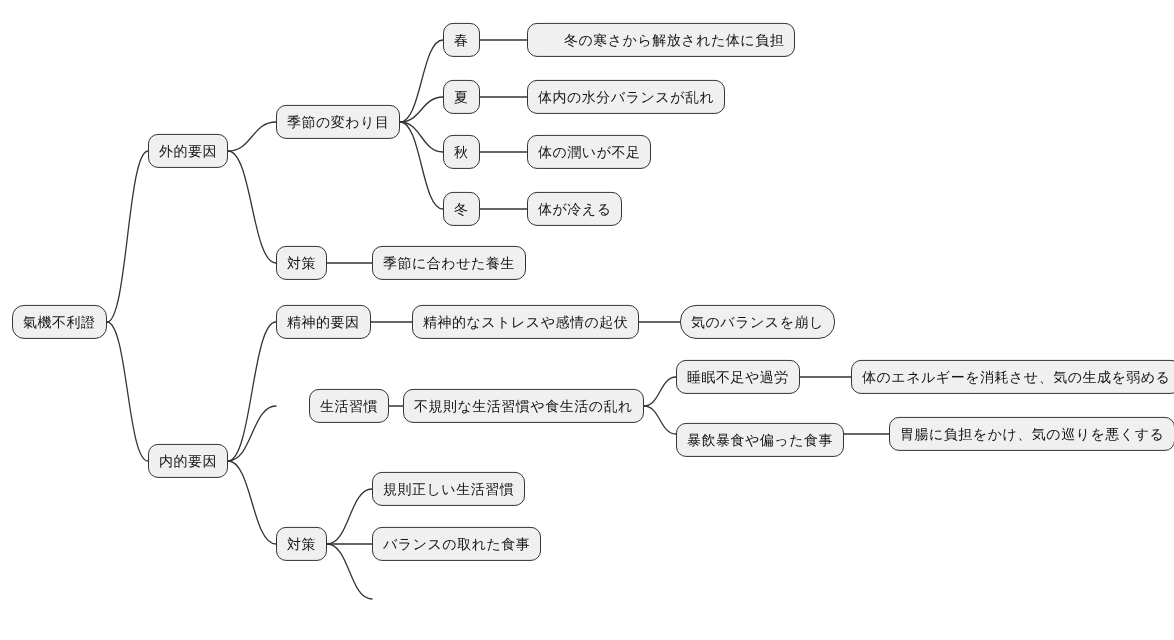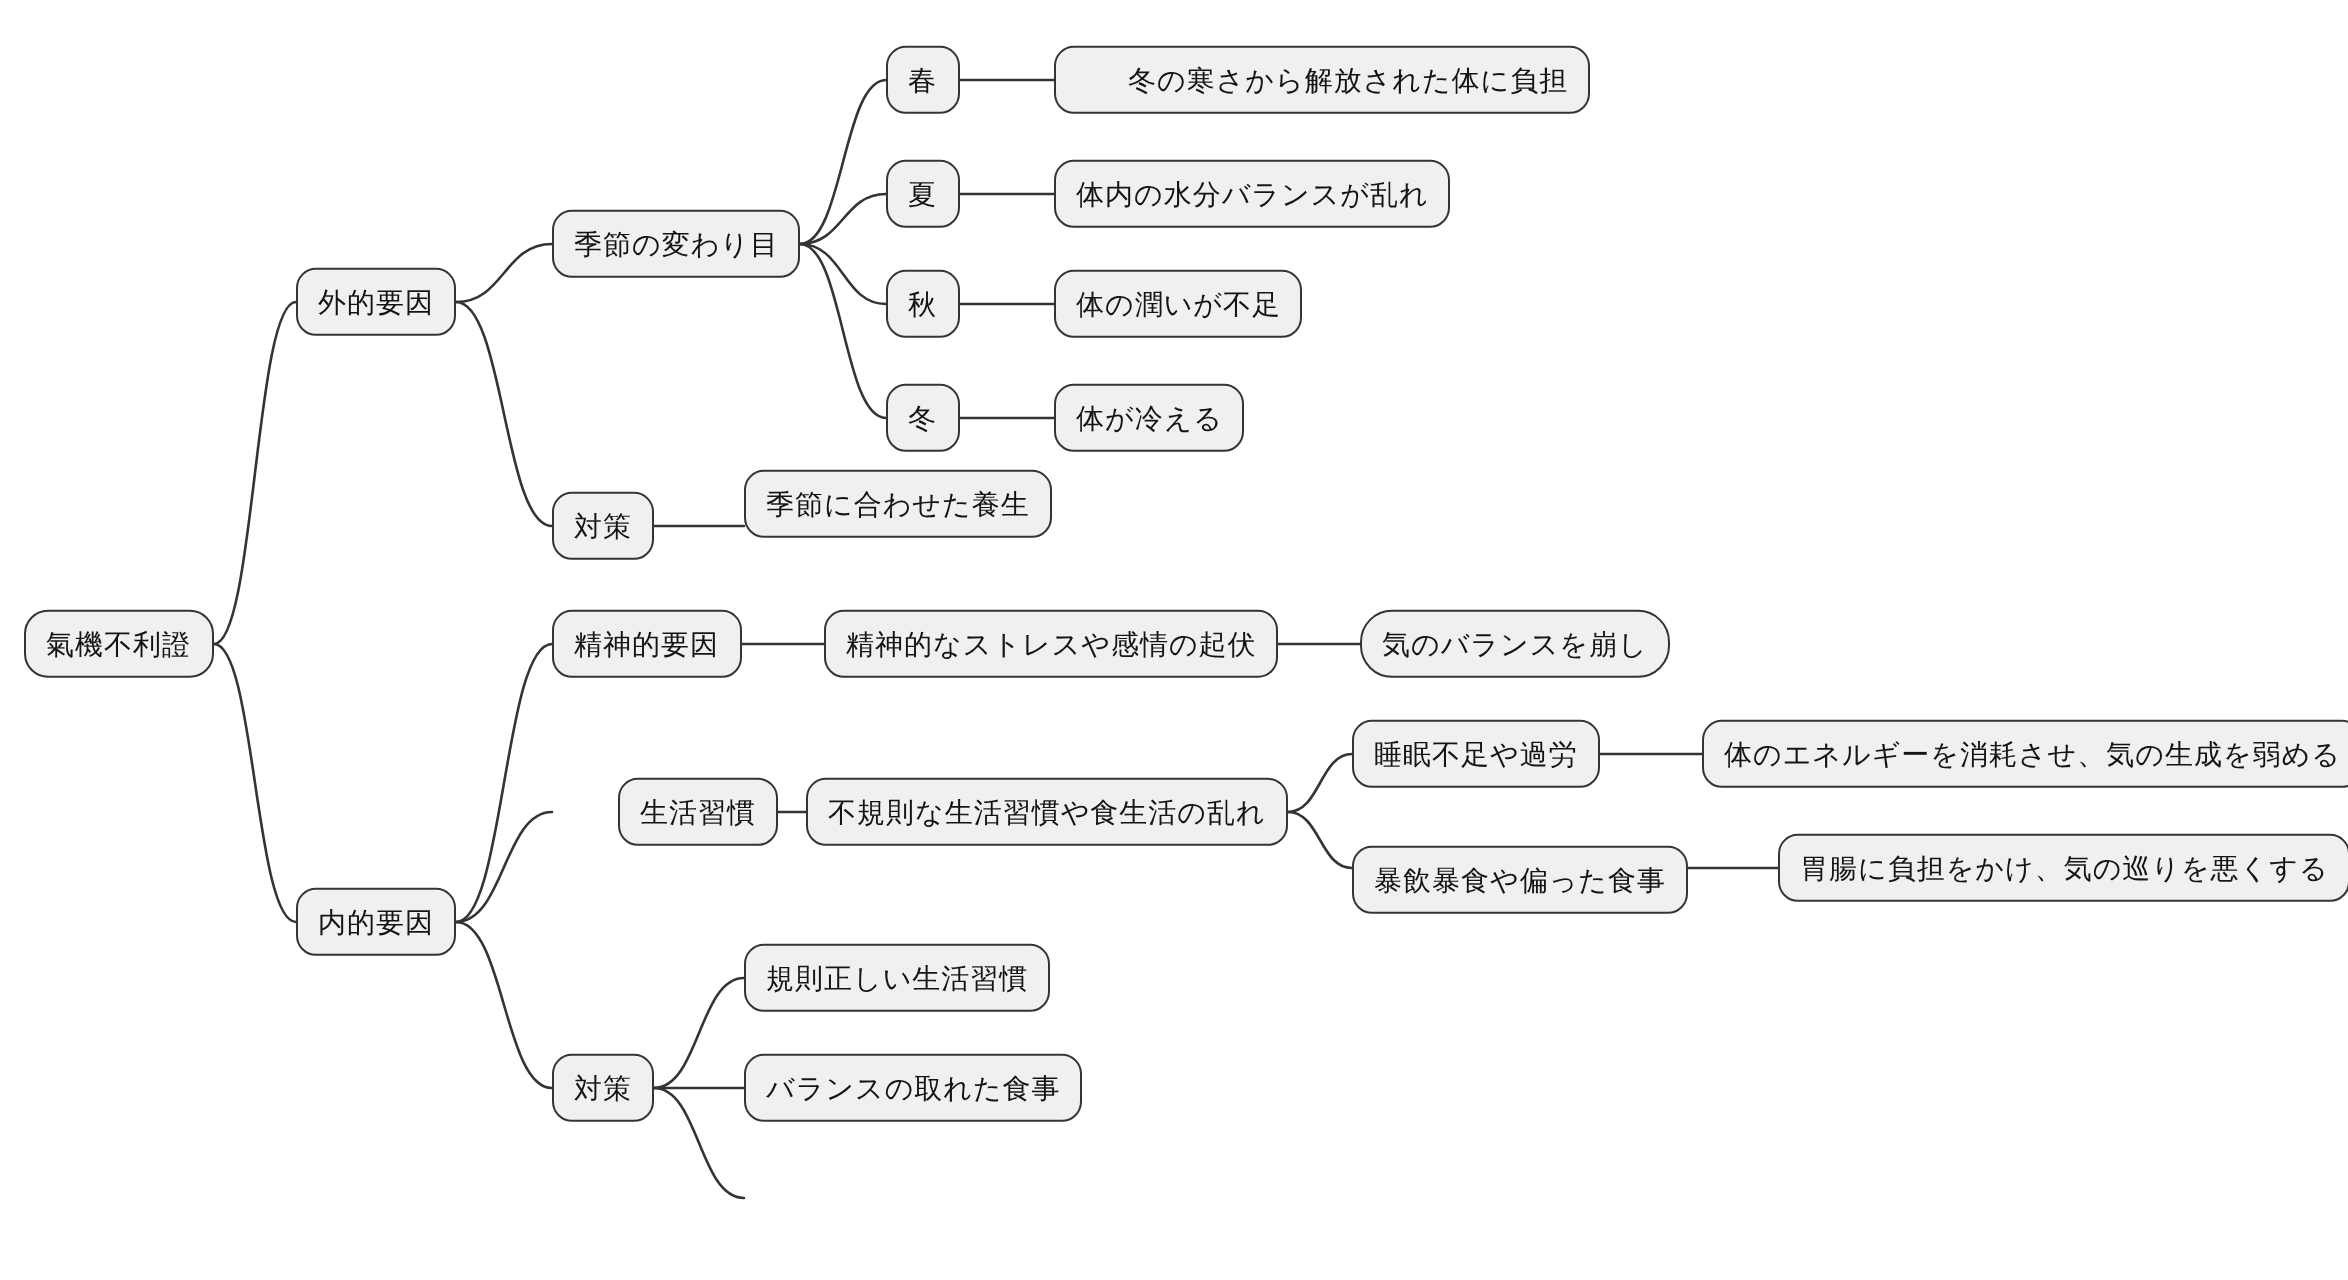--- a/index.html
+++ b/index.html
@@ -77,21 +77,21 @@
     <div class="node" style="left: 276px; top: 122px;">季節の変わり目</div>
     <div class="node" style="left: 443px; top: 40px;">春</div>
     <div class="node" style="left: 527px; top: 40px; padding-left: 36px;">冬の寒さから解放された体に負担</div>
     <div class="node" style="left: 443px; top: 97px;">夏</div>
     <div class="node" style="left: 527px; top: 97px;">体内の水分バランスが乱れ</div>
     <div class="node" style="left: 443px; top: 152px;">秋</div>
     <div class="node" style="left: 527px; top: 152px;">体の潤いが不足</div>
     <div class="node" style="left: 443px; top: 209px;">冬</div>
     <div class="node" style="left: 527px; top: 209px;">体が冷える</div>
     <div class="node" style="left: 276px; top: 263px;">対策</div>
-    <div class="node" style="left: 372px; top: 252px;">季節に合わせた養生</div>
+    <div class="node" style="left: 372px; top: 263px;">季節に合わせた養生</div>
     <div class="node" style="left: 148px; top: 461px;">内的要因</div>
     <div class="node" style="left: 276px; top: 322px;">精神的要因</div>
     <div class="node" style="left: 412px; top: 322px;">精神的なストレスや感情の起伏</div>
     <div class="node" style="left: 680px; top: 322px; border-radius: 16px;">気のバランスを崩し</div>
     <div class="node" style="left: 276px; top: 406px; margin-left: 33px;">生活習慣</div>
     <div class="node" style="left: 403px; top: 406px;">不規則な生活習慣や食生活の乱れ</div>
     <div class="node" style="left: 676px; top: 377px;">睡眠不足や過労</div>
     <div class="node" style="left: 851px; top: 377px;">体のエネルギーを消耗させ、気の生成を弱める</div>
     <div class="node" style="left: 676px; top: 440px;">暴飲暴食や偏った食事</div>
     <div class="node" style="left: 889px; top: 434px; border-radius: 10px;">胃腸に負担をかけ、気の巡りを悪くする</div>

